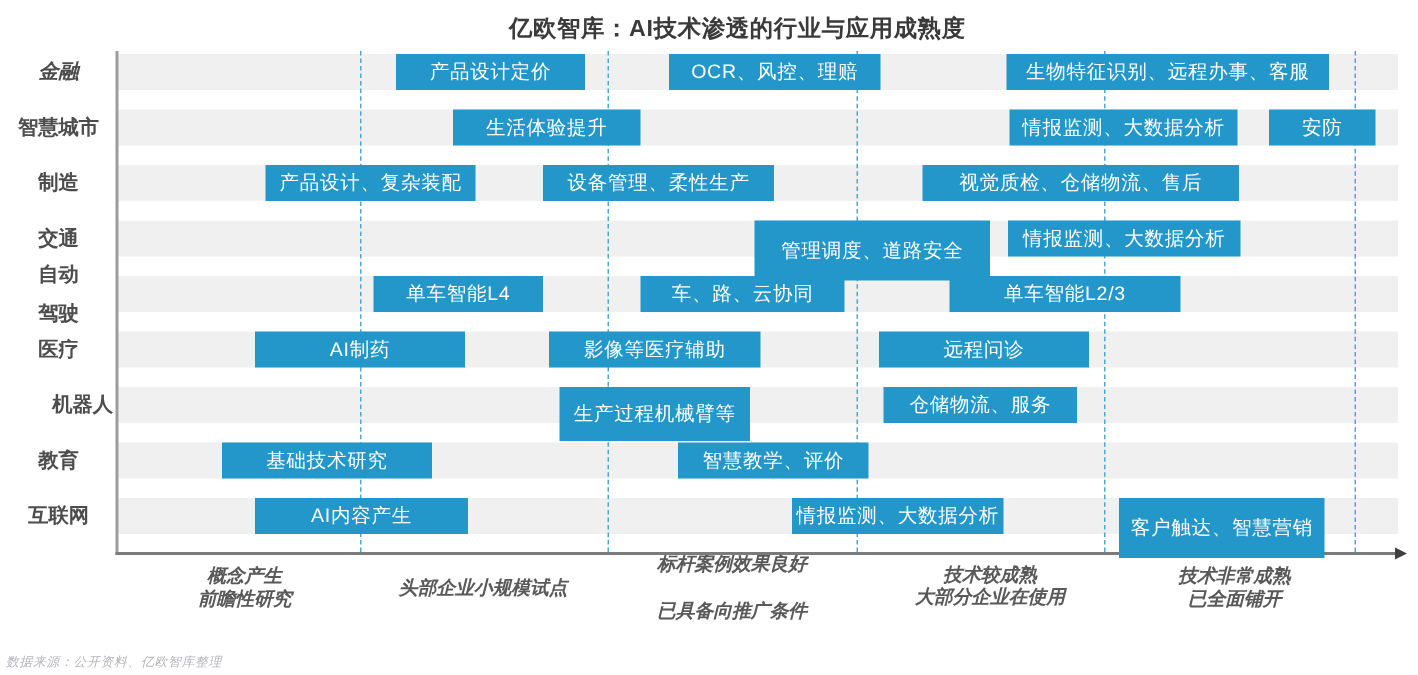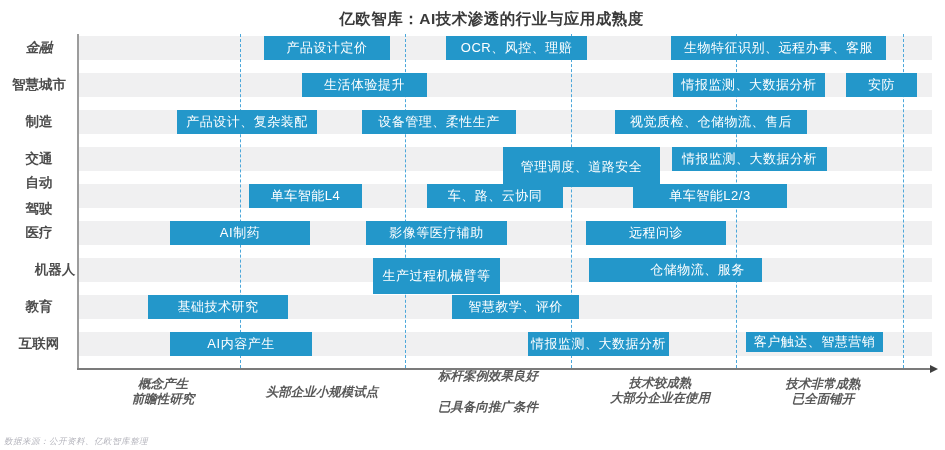--- a/index.html
+++ b/index.html
@@ -92,36 +92,36 @@
     </div>
   <div id="bars-layer">
       <div class="bar" style="left: 264px; top: 36px; width: 126px; height: 24px;">产品设计定价</div>
       <div class="bar" style="left: 446px; top: 36px; width: 141px; height: 24px;">OCR、风控、理赔</div>
       <div class="bar" style="left: 671px; top: 36px; width: 215px; height: 24px; text-align: center;">生物特征识别、远程办事、客服</div>
       <div class="bar" style="left: 302px; top: 73px; width: 125px; height: 24px;">生活体验提升</div>
       <div class="bar" style="left: 673px; top: 73px; width: 152px; height: 24px;">情报监测、大数据分析</div>
       <div class="bar" style="left: 846px; top: 73px; width: 71px; height: 24px;">安防</div>
       <div class="bar" style="left: 177px; top: 110px; width: 140px; height: 24px;">产品设计、复杂装配</div>
       <div class="bar" style="left: 362px; top: 110px; width: 154px; height: 24px;">设备管理、柔性生产</div>
-      <div class="bar" style="left: 615px; top: 110px; width: 192px; height: 24px;">视觉质检、仓储物流、售后</div>
+      <div class="bar" style="left: 615px; top: 110px; width: 211px; height: 24px;">视觉质检、仓储物流、售后</div>
       <div class="bar" style="left: 503px; top: 147px; width: 157px; height: 40px;">管理调度、道路安全</div>
       <div class="bar" style="left: 672px; top: 147px; width: 155px; height: 24px;">情报监测、大数据分析</div>
       <div class="bar" style="left: 249px; top: 184px; width: 113px; height: 24px;">单车智能L4</div>
       <div class="bar" style="left: 427px; top: 184px; width: 136px; height: 24px;">车、路、云协同</div>
       <div class="bar" style="left: 633px; top: 184px; width: 154px; height: 24px;">单车智能L2/3</div>
       <div class="bar" style="left: 170px; top: 221px; width: 140px; height: 24px;">AI制药</div>
       <div class="bar" style="left: 366px; top: 221px; width: 141px; height: 24px;">影像等医疗辅助</div>
       <div class="bar" style="left: 586px; top: 221px; width: 140px; height: 24px;">远程问诊</div>
       <div class="bar" style="left: 373px; top: 258px; width: 127px; height: 36px;">生产过程机械臂等</div>
-      <div class="bar" style="left: 589px; top: 258px; width: 129px; height: 24px; padding-left: 44px;">仓储物流、服务</div>
+      <div class="bar" style="left: 589px; top: 258px; width: 129px; height: 24px;">仓储物流、服务</div>
       <div class="bar" style="left: 148px; top: 295px; width: 140px; height: 24px;">基础技术研究</div>
       <div class="bar" style="left: 452px; top: 295px; width: 127px; height: 24px;">智慧教学、评价</div>
       <div class="bar" style="left: 170px; top: 332px; width: 142px; height: 24px;">AI内容产生</div>
       <div class="bar" style="left: 528px; top: 332px; width: 141px; height: 24px;">情报监测、大数据分析</div>
-      <div class="bar" style="left: 746px; top: 332px; width: 137px; height: 20px;">客户触达、智慧营销</div>
+      <div class="bar" style="left: 746px; top: 332px; width: 137px; height: 40px;">客户触达、智慧营销</div>
     </div>
   <div id="axis-left" style="left: 77px; top: 34px; height: 336px;"></div>
   <div id="axis-bottom" style="left: 77px; top: 368px; width: 853px;"></div>
   <div id="axis-arrow" style="left: 930px; top: 365px;"></div>
   <div id="stage-labels">
       <div class="stage-label" style="left: 163px; top: 375px;">
         <div>概念产生</div>
         <div>前瞻性研究</div>
       </div>
       <div class="stage-label" style="left: 322px; top: 375px;">

